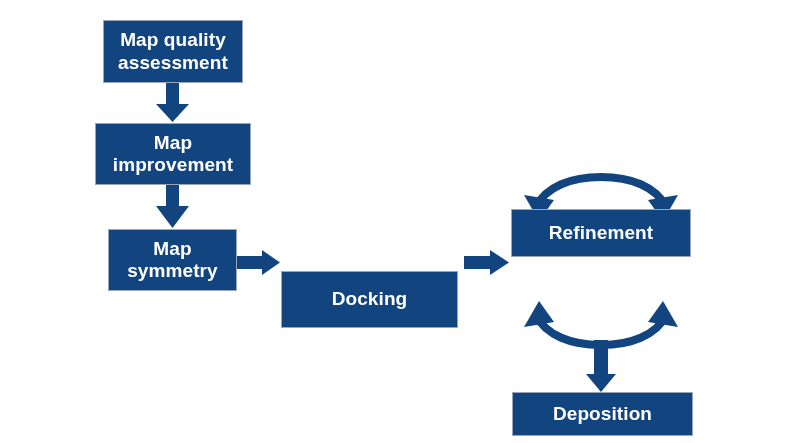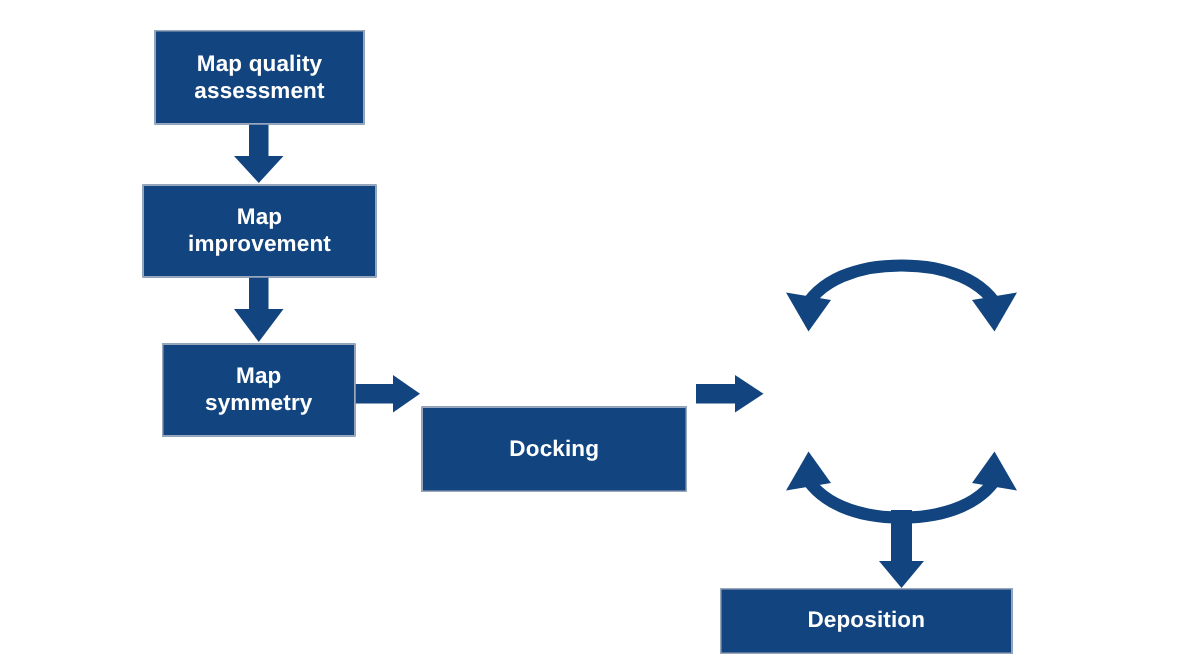--- a/index.html
+++ b/index.html
@@ -30,35 +30,35 @@
     position: absolute;
     background: #12457f;
     border: 1px solid #9aa7bb;
     box-sizing: border-box;
     color: #ffffff;
     display: flex;
     align-items: center;
     justify-content: center;
     text-align: center;
     line-height: 1.18;
-    font-size: 15px;
+    font-size: 19px;
     font-weight: 600;
     letter-spacing: 0.1px;
     z-index: 3;
     white-space: pre-line;
   }
   
   #node-map-quality-assessment { left: 103px; top: 20px;  width: 140px; height: 63px; }
   #node-map-improvement        { left: 95px;  top: 123px; width: 156px; height: 62px; }
   #node-map-symmetry           { left: 108px; top: 229px; width: 129px; height: 62px; }
   #node-model-building         { left: 281px; top: 211px; width: 177px; height: 43px; }
   #node-docking                { left: 281px; top: 271px; width: 177px; height: 57px; }
   #node-refinement             { left: 511px; top: 209px; width: 180px; height: 48px; }
   #node-validation             { left: 511px; top: 265px; width: 180px; height: 48px; }
-  #node-deposition             { left: 480px; top: 392px; width: 195px; height: 44px; }
+  #node-deposition             { left: 512px; top: 392px; width: 181px; height: 44px; }
 </style>
 </head>
 <body>
 
 <div id="canvas">
 
   <svg id="arrow-layer" viewBox="0 0 800 443">
 
     <g fill="#12457f">
       <rect x="166" y="83" width="13" height="25"></rect>
@@ -104,17 +104,18 @@
 
   <div class="node" id="node-map-improvement">Map
 improvement</div>
 
   <div class="node" id="node-map-symmetry">Map
 symmetry</div>
 
 
   <div class="node" id="node-docking">Docking</div>
 
+  <div class="node" id="node-refinement">Refinement</div>
 
 
   <div class="node" id="node-deposition">Deposition</div>
 
 </div>
 
 </body></html>

